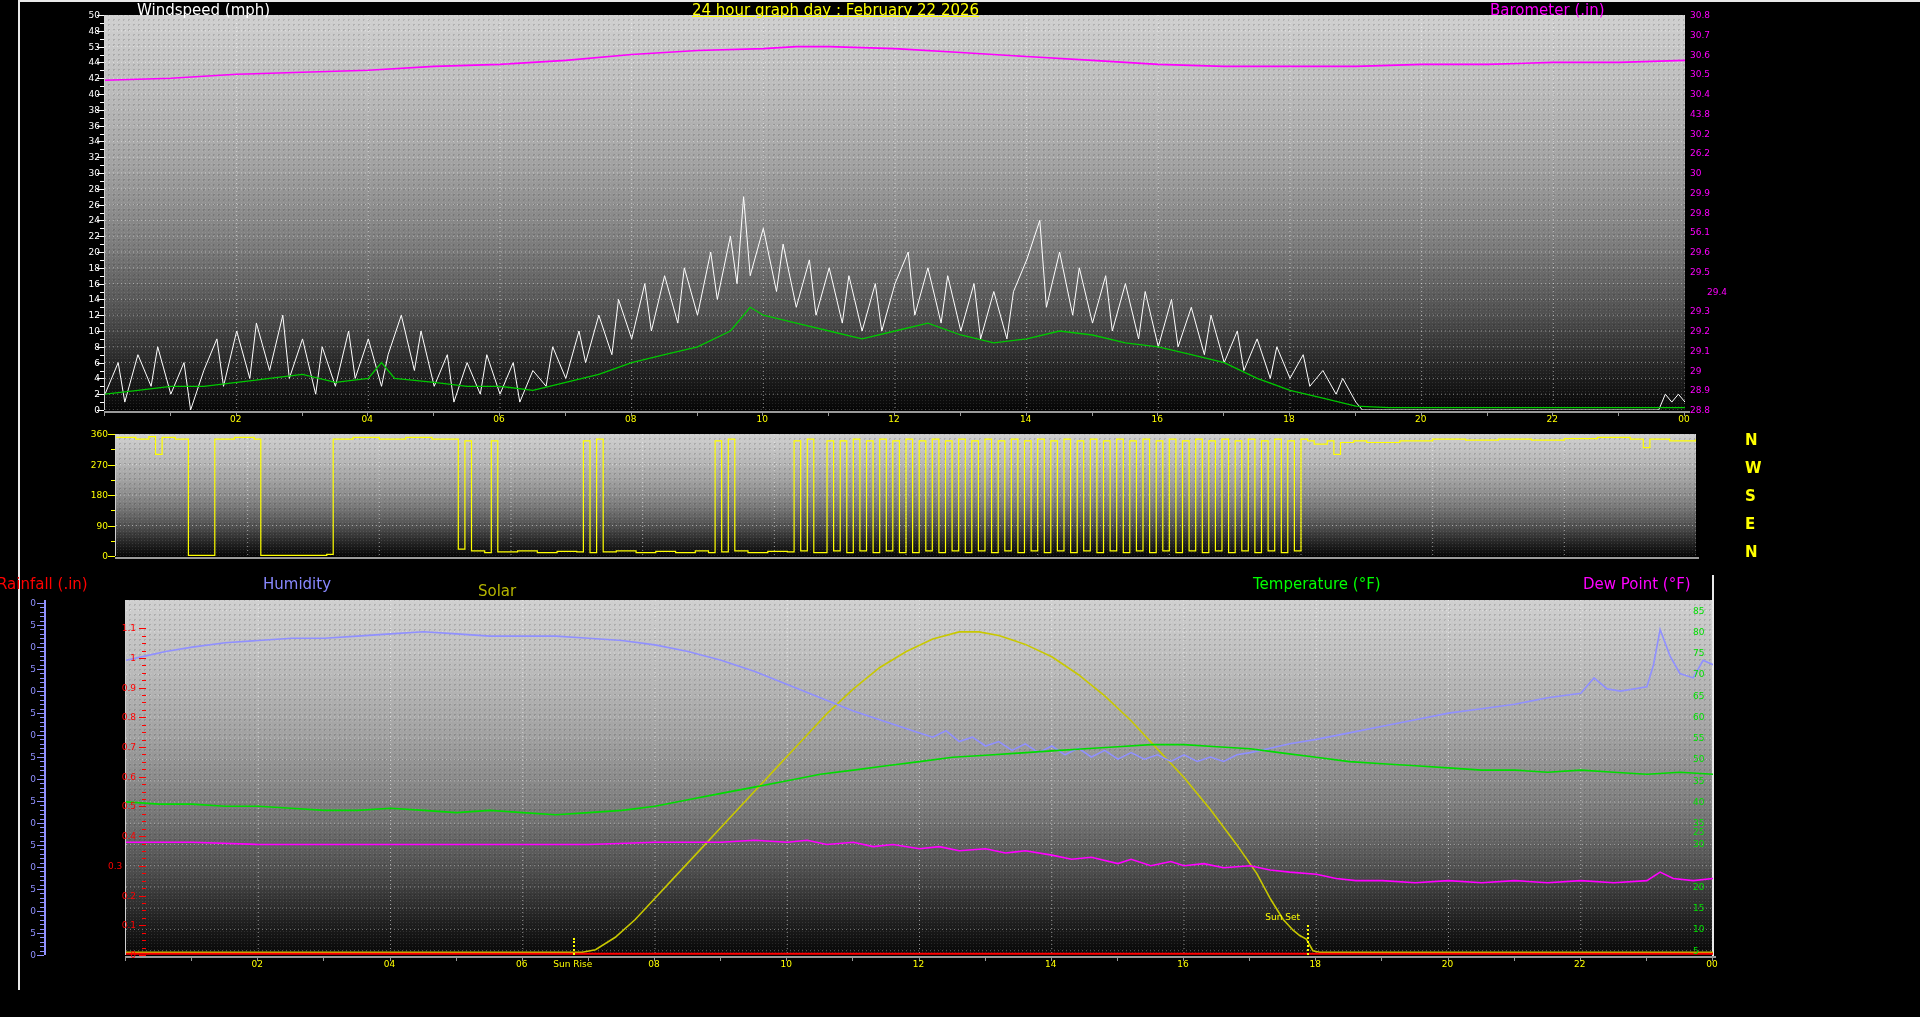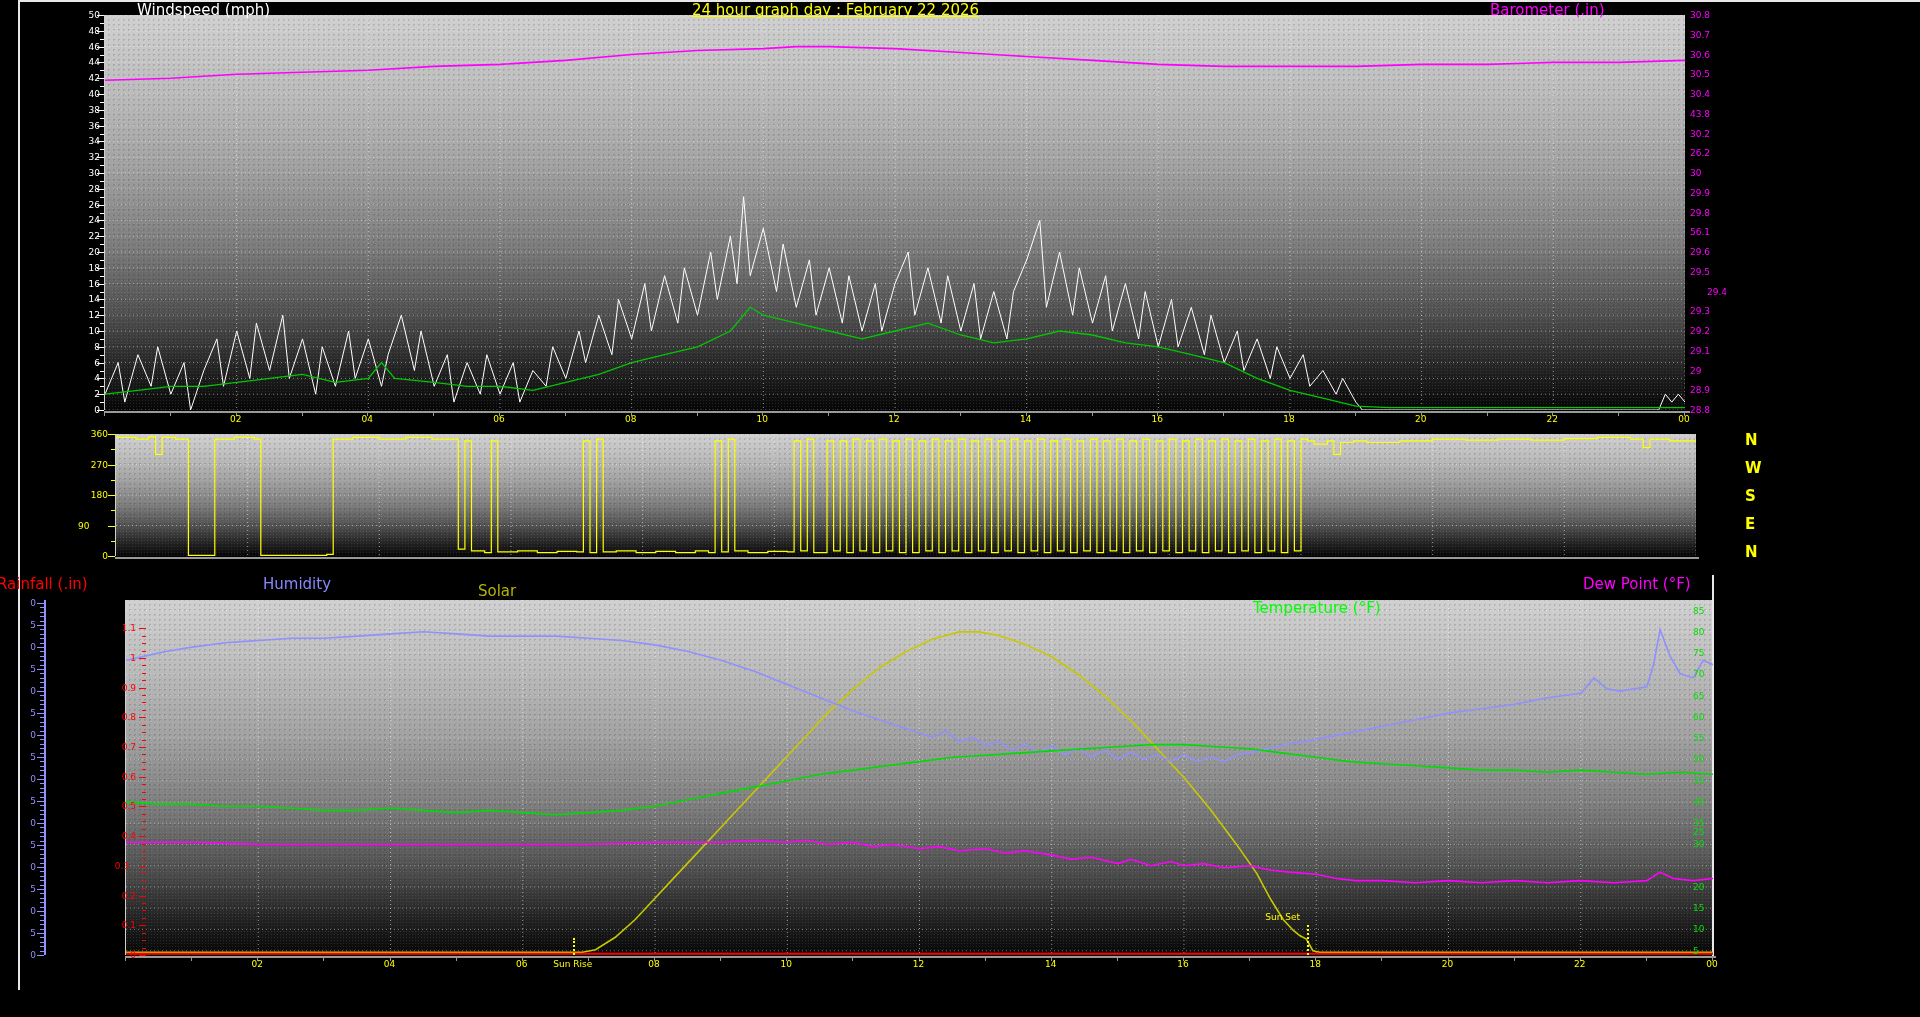--- a/index.html
+++ b/index.html
@@ -144,21 +144,21 @@
     </div>
 
   <div class="axisline" style="left:104px;top:411px;width:1586px;height:2px;"></div>
   <div class="axisline" style="left:115px;top:557px;width:1584px;height:2px;"></div>
   <div class="axisline" style="left:125px;top:956px;width:1591px;height:2px;"></div>
   <div class="frame" style="left:1712px;top:575px;width:2px;height:381px;"></div>
 
   <div class="title" style="left:-3px;top:575px;color:#ff0000;">Rainfall (.in)</div>
   <div class="title" style="left:263px;top:575px;color:#8888ff;">Humidity</div>
   <div class="title" style="left:478px;top:582px;color:#b4b400;">Solar</div>
-  <div class="title" style="left:1253px;top:599px;color:#00ff00;">Temperature (°F)</div>
+  <div class="title" style="left:1253px;top:575px;color:#00ff00;">Temperature (°F)</div>
   <div class="title" style="left:1583px;top:575px;color:#ff00ff;">Dew Point (°F)</div>
 
   <div class="tick" id="sunset-label" style="color: rgb(255, 255, 0); left: 1265.32px; top: 912px;">Sun Set</div>
   <div class="sunline" id="sunset-line" style="left: 1307.32px; top: 925px; height: 30px;"></div>
   <div class="sunline" id="sunrise-line" style="left: 573.327px; top: 938px; height: 17px;"></div>
   <div class="tick" id="sunrise-label" style="color: rgb(255, 255, 0); left: 553.327px; top: 959px;">Sun Rise</div>
 <div class="tick" style="left: 70px; top: 405px; width: 30px; text-align: right; color: rgb(255, 255, 255);">0</div>
     <div class="tick" style="left: 70px; top: 389.2px; width: 30px; text-align: right; color: rgb(255, 255, 255);">2</div>
     <div class="tick" style="left: 70px; top: 373.4px; width: 30px; text-align: right; color: rgb(255, 255, 255);">4</div>
     <div class="tick" style="left: 70px; top: 357.6px; width: 30px; text-align: right; color: rgb(255, 255, 255);">6</div>
@@ -174,21 +174,21 @@
     <div class="tick" style="left: 70px; top: 199.6px; width: 30px; text-align: right; color: rgb(255, 255, 255);">26</div>
     <div class="tick" style="left: 70px; top: 183.8px; width: 30px; text-align: right; color: rgb(255, 255, 255);">28</div>
     <div class="tick" style="left: 70px; top: 168px; width: 30px; text-align: right; color: rgb(255, 255, 255);">30</div>
     <div class="tick" style="left: 70px; top: 152.2px; width: 30px; text-align: right; color: rgb(255, 255, 255);">32</div>
     <div class="tick" style="left: 70px; top: 136.4px; width: 30px; text-align: right; color: rgb(255, 255, 255);">34</div>
     <div class="tick" style="left: 70px; top: 120.6px; width: 30px; text-align: right; color: rgb(255, 255, 255);">36</div>
     <div class="tick" style="left: 70px; top: 104.8px; width: 30px; text-align: right; color: rgb(255, 255, 255);">38</div>
     <div class="tick" style="left: 70px; top: 89px; width: 30px; text-align: right; color: rgb(255, 255, 255);">40</div>
     <div class="tick" style="left: 70px; top: 73.2px; width: 30px; text-align: right; color: rgb(255, 255, 255);">42</div>
     <div class="tick" style="left: 70px; top: 57.4px; width: 30px; text-align: right; color: rgb(255, 255, 255);">44</div>
-    <div class="tick" style="left: 70px; top: 41.6px; width: 30px; text-align: right; color: rgb(255, 255, 255);">46</div>
+    <div class="tick" style="left: 70px; top: 41.6px; width: 30px; text-align: right; color: rgb(255, 255, 255);">53</div>
     <div class="tick" style="left: 70px; top: 25.8px; width: 30px; text-align: right; color: rgb(255, 255, 255);">48</div>
     <div class="tick" style="left: 70px; top: 10px; width: 30px; text-align: right; color: rgb(255, 255, 255);">50</div>
     <div class="tickmark" style="left: 97px; top: 410px; width: 7px; height: 1px; background: rgb(255, 255, 255);"></div>
     <div class="tickmark" style="left: 100px; top: 402.1px; width: 4px; height: 1px; background: rgb(255, 255, 255);"></div>
     <div class="tickmark" style="left: 97px; top: 394.2px; width: 7px; height: 1px; background: rgb(255, 255, 255);"></div>
     <div class="tickmark" style="left: 100px; top: 386.3px; width: 4px; height: 1px; background: rgb(255, 255, 255);"></div>
     <div class="tickmark" style="left: 97px; top: 378.4px; width: 7px; height: 1px; background: rgb(255, 255, 255);"></div>
     <div class="tickmark" style="left: 100px; top: 370.5px; width: 4px; height: 1px; background: rgb(255, 255, 255);"></div>
     <div class="tickmark" style="left: 97px; top: 362.6px; width: 7px; height: 1px; background: rgb(255, 255, 255);"></div>
     <div class="tickmark" style="left: 100px; top: 354.7px; width: 4px; height: 1px; background: rgb(255, 255, 255);"></div>
@@ -289,21 +289,21 @@
     <div class="tickmark" style="left: 1289px; top: 412px; width: 1px; height: 4px; background: rgb(154, 154, 154);"></div>
     <div class="tickmark" style="left: 1354.83px; top: 412px; width: 1px; height: 4px; background: rgb(154, 154, 154);"></div>
     <div class="tickmark" style="left: 1420.67px; top: 412px; width: 1px; height: 4px; background: rgb(154, 154, 154);"></div>
     <div class="tickmark" style="left: 1486.5px; top: 412px; width: 1px; height: 4px; background: rgb(154, 154, 154);"></div>
     <div class="tickmark" style="left: 1552.33px; top: 412px; width: 1px; height: 4px; background: rgb(154, 154, 154);"></div>
     <div class="tickmark" style="left: 1618.17px; top: 412px; width: 1px; height: 4px; background: rgb(154, 154, 154);"></div>
     <div class="tickmark" style="left: 1684px; top: 412px; width: 1px; height: 4px; background: rgb(154, 154, 154);"></div>
     <div class="tick" style="left: 78px; top: 429px; width: 30px; text-align: right; color: rgb(255, 255, 0);">360</div>
     <div class="tick" style="left: 78px; top: 459.5px; width: 30px; text-align: right; color: rgb(255, 255, 0);">270</div>
     <div class="tick" style="left: 78px; top: 490px; width: 30px; text-align: right; color: rgb(255, 255, 0);">180</div>
-    <div class="tick" style="left: 78px; top: 520.5px; width: 30px; text-align: left; color: rgb(255, 255, 0);">90</div>
+    <div class="tick" style="left: 78px; top: 520.5px; width: 30px; text-align: right; color: rgb(255, 255, 0);">90</div>
     <div class="tick" style="left: 78px; top: 551px; width: 30px; text-align: right; color: rgb(255, 255, 0);">0</div>
     <div class="tickmark" style="left: 108px; top: 556px; width: 7px; height: 1px; background: rgb(255, 255, 0);"></div>
     <div class="tickmark" style="left: 111px; top: 540.75px; width: 4px; height: 1px; background: rgb(255, 255, 0);"></div>
     <div class="tickmark" style="left: 108px; top: 525.5px; width: 7px; height: 1px; background: rgb(255, 255, 0);"></div>
     <div class="tickmark" style="left: 111px; top: 510.25px; width: 4px; height: 1px; background: rgb(255, 255, 0);"></div>
     <div class="tickmark" style="left: 108px; top: 495px; width: 7px; height: 1px; background: rgb(255, 255, 0);"></div>
     <div class="tickmark" style="left: 111px; top: 479.75px; width: 4px; height: 1px; background: rgb(255, 255, 0);"></div>
     <div class="tickmark" style="left: 108px; top: 464.5px; width: 7px; height: 1px; background: rgb(255, 255, 0);"></div>
     <div class="tickmark" style="left: 111px; top: 449.25px; width: 4px; height: 1px; background: rgb(255, 255, 0);"></div>
     <div class="tickmark" style="left: 108px; top: 434px; width: 7px; height: 1px; background: rgb(255, 255, 0);"></div>
@@ -412,21 +412,21 @@
     <div class="tick" style="left: 24px; top: 620.074px; width: 12px; text-align: right; color: rgb(144, 144, 255);">5</div>
     <div class="tick" style="left: 24px; top: 598.079px; width: 12px; text-align: right; color: rgb(144, 144, 255);">0</div>
     <div class="tick" style="left: 108px; top: 623.222px; width: 28px; text-align: right; color: rgb(255, 0, 0);">1.1</div>
     <div class="tick" style="left: 108px; top: 652.929px; width: 28px; text-align: right; color: rgb(255, 0, 0);">1</div>
     <div class="tick" style="left: 108px; top: 682.636px; width: 28px; text-align: right; color: rgb(255, 0, 0);">0.9</div>
     <div class="tick" style="left: 108px; top: 712.343px; width: 28px; text-align: right; color: rgb(255, 0, 0);">0.8</div>
     <div class="tick" style="left: 108px; top: 742.05px; width: 28px; text-align: right; color: rgb(255, 0, 0);">0.7</div>
     <div class="tick" style="left: 108px; top: 771.757px; width: 28px; text-align: right; color: rgb(255, 0, 0);">0.6</div>
     <div class="tick" style="left: 108px; top: 801.464px; width: 28px; text-align: right; color: rgb(255, 0, 0);">0.5</div>
     <div class="tick" style="left: 108px; top: 831.172px; width: 28px; text-align: right; color: rgb(255, 0, 0);">0.4</div>
-    <div class="tick" style="left: 108px; top: 860.879px; width: 28px; text-align: center; color: rgb(255, 0, 0);">0.3</div>
+    <div class="tick" style="left: 108px; top: 860.879px; width: 28px; text-align: left; color: rgb(255, 0, 0);">0.3</div>
     <div class="tick" style="left: 108px; top: 890.586px; width: 28px; text-align: right; color: rgb(255, 0, 0);">0.2</div>
     <div class="tick" style="left: 108px; top: 920.293px; width: 28px; text-align: right; color: rgb(255, 0, 0);">0.1</div>
     <div class="tick" style="left: 108px; top: 950px; width: 28px; text-align: right; color: rgb(255, 0, 0);">0</div>
     <div class="tickmark" style="left: 139px; top: 955px; width: 7px; height: 1px; background: rgb(255, 0, 0);"></div>
     <div class="tickmark" style="left: 142px; top: 947.573px; width: 4px; height: 1px; background: rgb(255, 0, 0);"></div>
     <div class="tickmark" style="left: 142px; top: 940.146px; width: 4px; height: 1px; background: rgb(255, 0, 0);"></div>
     <div class="tickmark" style="left: 142px; top: 932.72px; width: 4px; height: 1px; background: rgb(255, 0, 0);"></div>
     <div class="tickmark" style="left: 139px; top: 925.293px; width: 7px; height: 1px; background: rgb(255, 0, 0);"></div>
     <div class="tickmark" style="left: 142px; top: 917.866px; width: 4px; height: 1px; background: rgb(255, 0, 0);"></div>
     <div class="tickmark" style="left: 142px; top: 910.439px; width: 4px; height: 1px; background: rgb(255, 0, 0);"></div>

